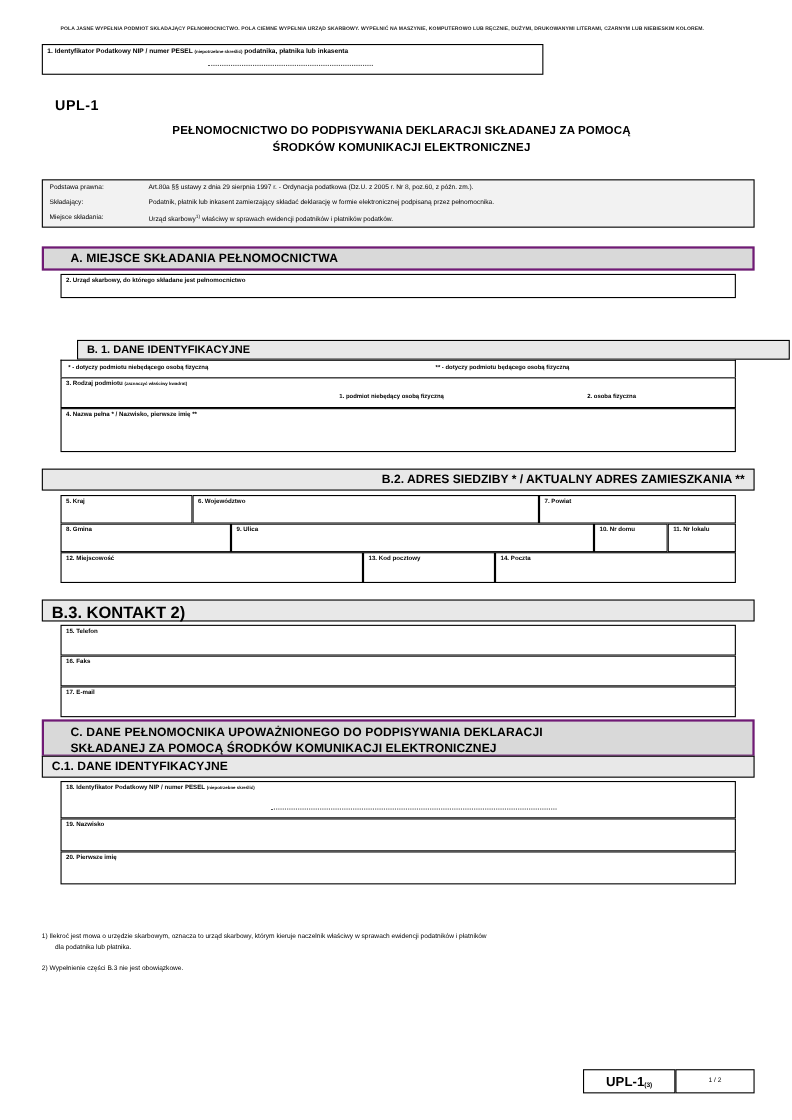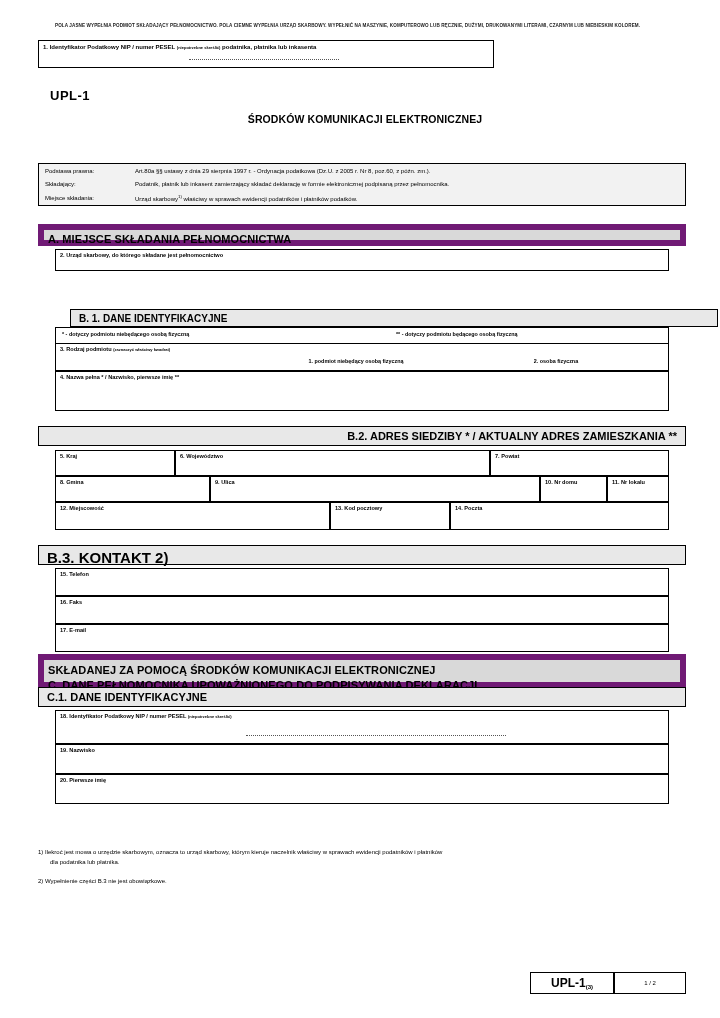--- a/index.html
+++ b/index.html
@@ -110,26 +110,26 @@
     font-weight: normal;
   }
   .legal-row .val {
     flex: 1;
   }
   
   .sec-bar {
     position: absolute;
     left: 38px;
     width: 648px;
-    border: 6px solid #701a75;
+    border: 2px solid #701a75;
     box-sizing: border-box;
     background: #d9d9d9;
     font-size: 11px;
     font-weight: bold;
-    padding: 3px 4px;
+    padding: 3px 24px;
     letter-spacing: 0.1px;
   }
   .sec-bar.two-line {
     line-height: 1.35;
   }
   .sub-bar {
     position: absolute;
     left: 38px;
     width: 648px;
     border: 1px solid #000;
@@ -233,20 +233,21 @@
       <span>Identyfikator Podatkowy  NIP  / numer PESEL</span>
       <span class="small">(niepotrzebne skreślić)</span>
       <span>podatnika, płatnika lub inkasenta</span>
     </div>
     <div class="dotline nip-dots"></div>
   </div>
 
   <div class="form-code">UPL-1</div>
 
   <div class="main-title">
+    <div>PEŁNOMOCNICTWO DO PODPISYWANIA DEKLARACJI SKŁADANEJ ZA POMOCĄ</div>
     <div>ŚRODKÓW KOMUNIKACJI ELEKTRONICZNEJ</div>
   </div>
 
   <div class="legal-box">
     <div class="legal-row">
       <div class="lbl">Podstawa prawna:</div>
       <div class="val">Art.80a §§ ustawy z dnia 29 sierpnia 1997 r. - Ordynacja podatkowa (Dz.U. z 2005 r. Nr 8, poz.60, z późn. zm.).</div>
     </div>
     <div class="legal-row">
       <div class="lbl">Składający:</div>
@@ -328,22 +329,22 @@
     <div class="cap"><span>15.</span> <span>Telefon</span></div>
   </div>
   <div class="fbox" style="left:55px;top:596px;width:614px;height:28px;">
     <div class="cap"><span>16.</span> <span>Faks</span></div>
   </div>
   <div class="fbox" style="left:55px;top:624px;width:614px;height:28px;">
     <div class="cap"><span>17.</span> <span>E-mail</span></div>
   </div>
 
   <div class="sec-bar two-line" style="top:654px;height:34px;">
+    <div>C. DANE PEŁNOMOCNIKA UPOWAŻNIONEGO DO PODPISYWANIA DEKLARACJI</div>
     <div>SKŁADANEJ ZA POMOCĄ ŚRODKÓW KOMUNIKACJI ELEKTRONICZNEJ</div>
-    <div>C. DANE PEŁNOMOCNIKA UPOWAŻNIONEGO DO PODPISYWANIA DEKLARACJI</div>
   </div>
   <div class="sub-bar" style="top:687px;height:20px;font-size:11px;">C.1. DANE IDENTYFIKACYJNE</div>
 
   <div class="fbox" style="left:55px;top:710px;width:614px;height:34px;">
     <div class="cap">
       <span>18.</span> <span>Identyfikator Podatkowy  NIP  / numer PESEL</span>
       <span class="tiny">(niepotrzebne skreślić)</span>
     </div>
     <div class="dotline" style="left:190px;top:24px;width:260px;"></div>
   </div>

